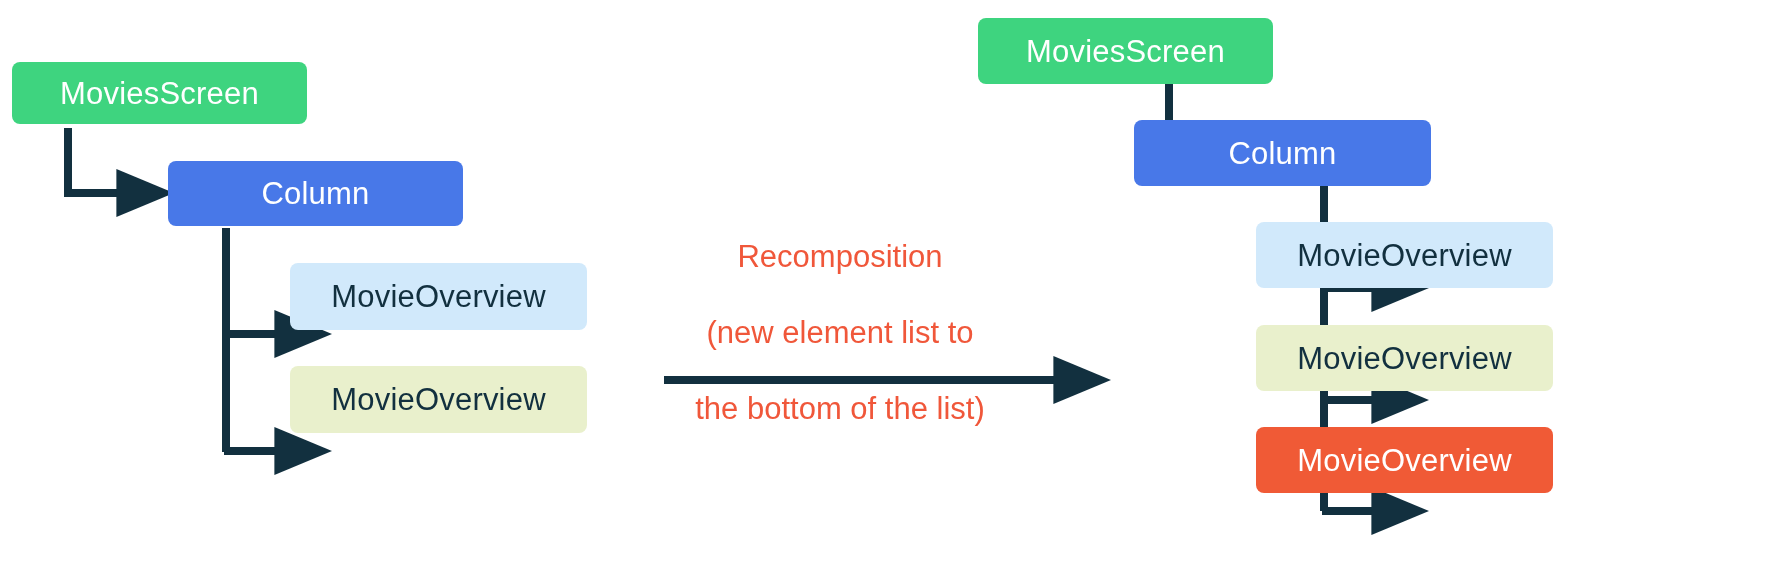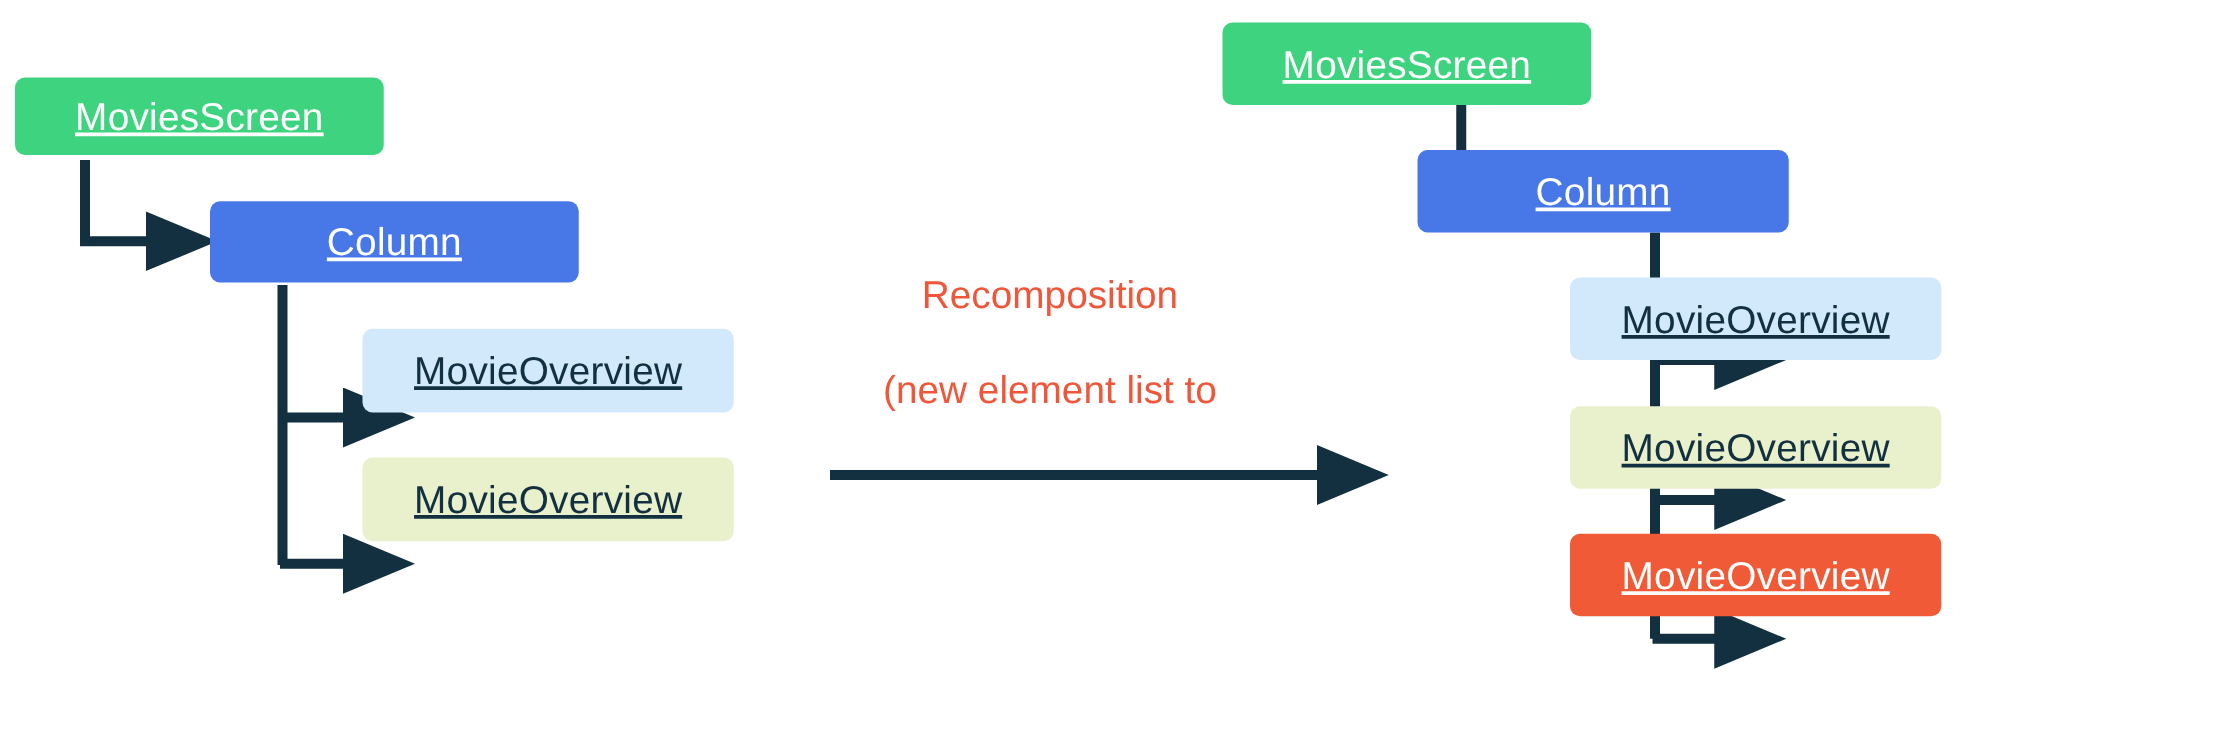--- a/index.html
+++ b/index.html
@@ -22,21 +22,20 @@
     display: flex;
     align-items: center;
     justify-content: center;
     border-radius: 8px;
     box-sizing: border-box;
     font-size: 31px;
     line-height: 1;
     letter-spacing: 0.2px;
     white-space: nowrap;
     user-select: none;
-    text-decoration: underline;
   }
   .node-screen  { background: #3ed47f; color: #ffffff; }
   .node-column  { background: #4878e8; color: #ffffff; margin-left: 16px; }
   .node-blue    { background: #d1e9fb; color: #12303f; }
   .node-olive   { background: #e9f0cc; color: #12303f; }
   .node-orange  { background: #f05a36; color: #ffffff; }
 
   .conn {
     position: absolute;
     top: 0;
@@ -108,23 +107,24 @@
   </svg>
 
   <div class="node node-screen" style="left:12px; top:62px; width:295px; height:62px;">MoviesScreen</div>
 
   <div class="node node-column" style="left:152px; top:161px; width:295px; height:65px;">Column</div>
 
   <div class="node node-blue" style="left:290px; top:263px; width:297px; height:67px;">MovieOverview</div>
 
   <div class="node node-olive" style="left:290px; top:366px; width:297px; height:67px;">MovieOverview</div>
 
-  <div class="caption" style="left:620px; top:179px; width:440px;">
+  <div class="caption" style="left:620px; top:200px; width:440px;">
     <div>Recomposition</div>
     <div>(new element list to</div>
+    <div>the bottom of the list)</div>
   </div>
 
   <div class="node node-screen" style="left:978px; top:18px; width:295px; height:66px;">MoviesScreen</div>
 
   <div class="node node-column" style="left:1118px; top:120px; width:297px; height:66px;">Column</div>
 
   <div class="node node-blue" style="left:1256px; top:222px; width:297px; height:66px;">MovieOverview</div>
 
   <div class="node node-olive" style="left:1256px; top:325px; width:297px; height:66px;">MovieOverview</div>
 

